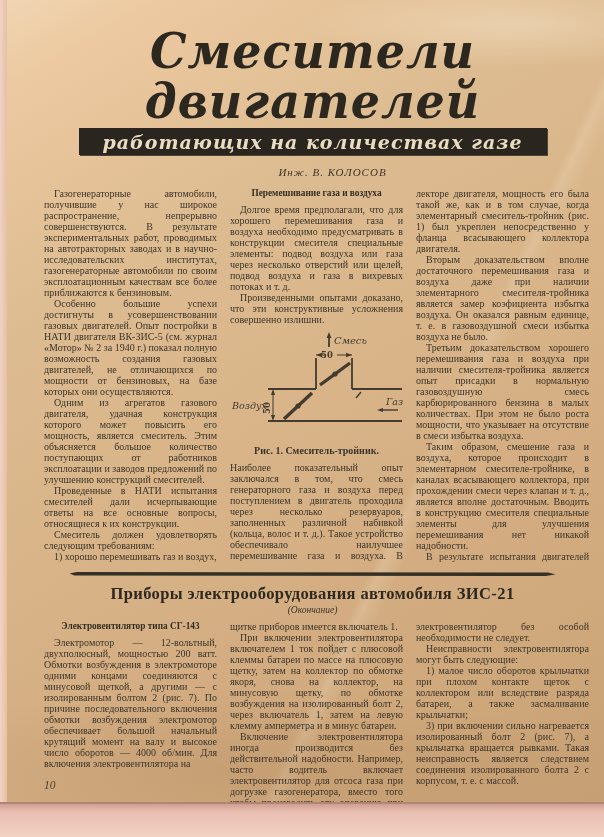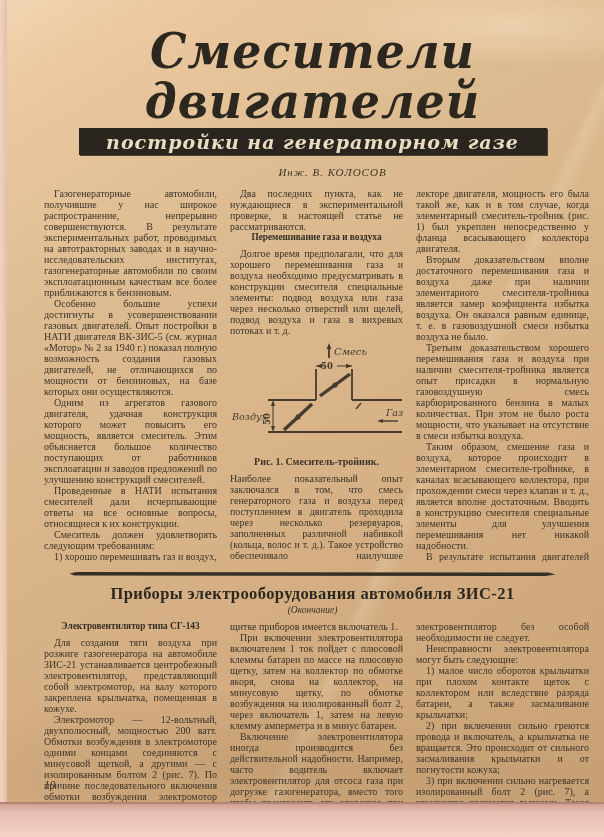--- a/index.html
+++ b/index.html
@@ -102,41 +102,41 @@
   }
 </style>
 </head>
 <body>
 
 <div class="scan">
   <div class="paper">
 
     <div class="masthead">
       <div class="title-script">Смесители двигателей</div>
-      <div class="title-banner">постройки на генераторном газе</div>
+      <div class="title-banner">работающих на количествах газе</div>
       <div class="byline">Инж. В. КОЛОСОВ</div>
     </div>
 
     <div class="cols cols-top">
 
       <div class="col">
         <p>Газогенераторные автомобили, получившие у нас широкое распространение, непрерывно совершенствуются. В результате экспериментальных работ, проводимых на автотракторных заводах и в научно-исследовательских институтах, газогенераторные автомобили по своим эксплоатационным качествам все более приближаются к бензиновым.</p>
         <p>Особенно большие успехи достигнуты в усовершенствовании газовых двигателей. Опыт постройки в НАТИ двигателя ВК-ЗИС-5 (см. журнал «Мотор» № 2 за 1940 г.) показал полную возможность создания газовых двигателей, не отличающихся по мощности от бензиновых, на базе которых они осуществляются.</p>
         <p>Одним из агрегатов газового двигателя, удачная конструкция которого может повысить его мощность, является смеситель. Этим объясняется большое количество поступающих от работников эксплоатации и заводов предложений по улучшению конструкций смесителей.</p>
         <p>Проведенные в НАТИ испытания смесителей дали исчерпывающие ответы на все основные вопросы, относящиеся к их конструкции.</p>
         <p>Смеситель должен удовлетворять следующим требованиям:</p>
         <p>1) хорошо перемешивать газ и воздух,</p>
         <p>5) поддерживать постоянство качества смеси на различных отборах газа при неизменном положении воздушной заслонки,</p>
 
       </div>
 
       <div class="col">
-        <p>Два последних пункта, как не нуждающиеся в экспериментальной проверке, в настоящей статье не рассматриваются.</p>
         <div class="subhead">Перемешивание газа и воздуха</div>
         <p>Долгое время предполагали, что для хорошего перемешивания газа и воздуха необходимо предусматривать в конструкции смесителя специальные элементы: подвод воздуха или газа через несколько отверстий или щелей, подвод воздуха и газа в вихревых потоках и т. д.</p>
+        <p>Произведенными опытами доказано, что эти конструктивные усложнения совершенно излишни.</p>
 
         <div class="figure">
           <svg width="176" height="112" viewBox="0 0 176 112">
             <g stroke="#433b2f" fill="none" stroke-width="1.8">
 
               <line x1="99" y1="16" x2="99" y2="4"></line>
               <path d="M99,1 L96.6,7 L101.4,7 Z" fill="#433b2f" stroke="none"></path>
 
               <line x1="86" y1="24" x2="95" y2="24" stroke-width="1"></line>
               <line x1="107" y1="24" x2="122" y2="24" stroke-width="1"></line>
@@ -189,36 +189,34 @@
 
     <div class="rule"></div>
 
     <div class="art2-title">Приборы электрооборудования автомобиля ЗИС-21</div>
     <div class="art2-sub">(Окончание)</div>
 
     <div class="cols cols-bottom">
 
       <div class="col">
         <div class="subhead" style="margin-top:0">Электровентилятор типа СГ-143</div>
-        <p>Для создания тяги воздуха при розжиге газогенератора на автомобиле ЗИС-21 устанавливается центробежный электровентилятор, представляющий собой электромотор, на валу которого закреплена крыльчатка, помещенная в кожухе.</p>
         <p>Электромотор — 12-вольтный, двухполюсный, мощностью 200 ватт. Обмотки возбуждения в электромоторе одними концами соединяются с минусовой щеткой, а другими — с изолированным болтом 2 (рис. 7). По причине последовательного включения обмотки возбуждения электромотор обеспечивает большой начальный крутящий момент на валу и высокое число оборотов — 4000 об/мин. Для включения электровентилятора на</p>
       </div>
 
       <div class="col">
         <p class="cont">щитке приборов имеется включатель 1.</p>
         <p>При включении электровентилятора включателем 1 ток пойдет с плюсовой клеммы батареи по массе на плюсовую щетку, затем на коллектор по обмотке якоря, снова на коллектор, на минусовую щетку, по обмотке возбуждения на изолированный болт 2, через включатель 1, затем на левую клемму амперметра и в минус батареи.</p>
         <p>Включение электровентилятора иногда производится без действительной надобности. Например, часто водитель включает электровентилятор для отсоса газа при догрузке газогенератора, вместо того чтобы производить эту операцию при работающем двигателе.</p>
         <p>Учитывая, что расход тока из батареи составляет 16—18 ампер, включать</p>
       </div>
 
       <div class="col">
         <p class="cont">электровентилятор без особой необходимости не следует.</p>
         <p>Неисправности электровентилятора могут быть следующие:</p>
         <p>1) малое число оборотов крыльчатки при плохом контакте щеток с коллектором или вследствие разряда батареи, а также засмаливание крыльчатки;</p>
-        <p>2) при включении сильно греются провода и включатель, а крыльчатка не вращается. Это происходит от сильного засмаливания крыльчатки и от погнутости кожуха;</p>
         <p>3) при включении сильно нагревается изолированный болт 2 (рис. 7), а крыльчатка вращается рывками. Такая неисправность является следствием соединения изолированного болта 2 с корпусом, т. е. с массой.</p>
       </div>
     </div>
 
     <div class="pageno">10</div>
   </div>
 
   <div class="edge-left"></div>
   <div class="edge-bottom"></div>
 </div>

